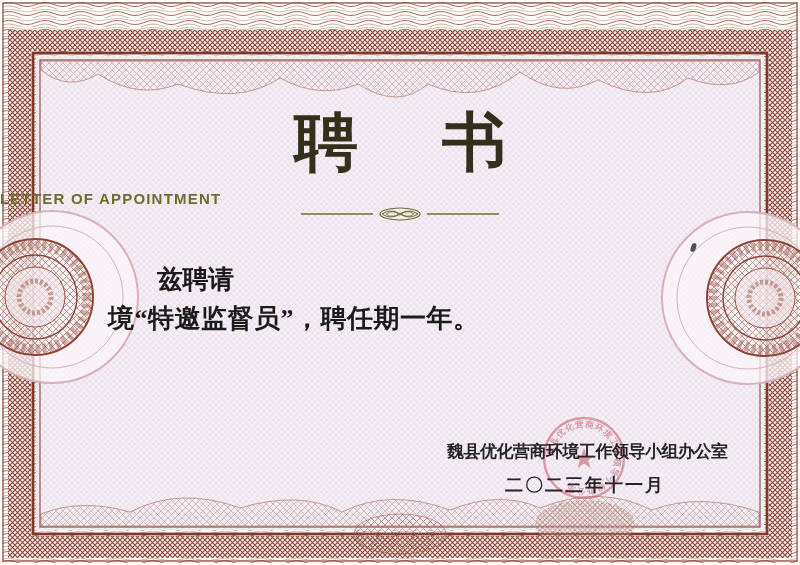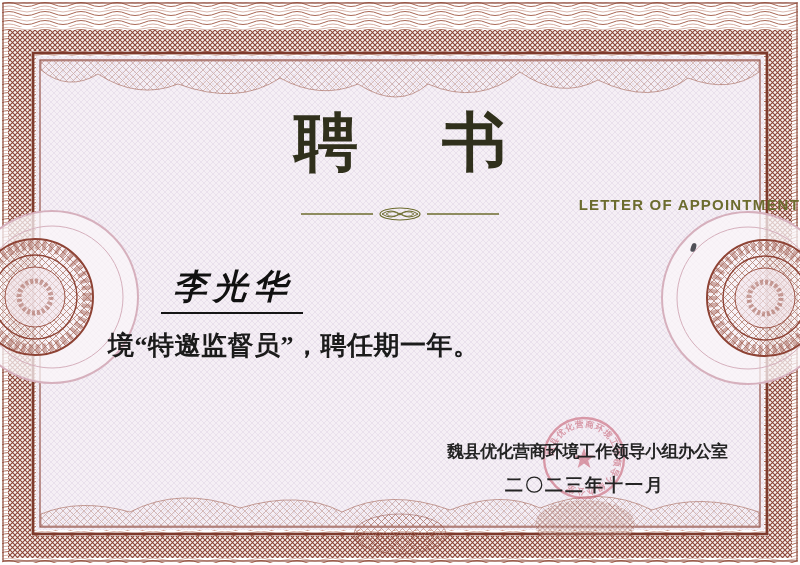--- a/index.html
+++ b/index.html
@@ -9,33 +9,33 @@
     font-family:"Liberation Serif","DejaVu Serif",serif;
   }
   .bg-svg{position:absolute;left:0;top:0;}
   .title-row{
     position:absolute;left:0;top:108px;width:800px;
     display:flex;justify-content:center;column-gap:84px;
     font-size:64px;font-weight:bold;color:#30301c;
     letter-spacing:0;line-height:1.1;
   }
   .subtitle{
-    position:absolute;left:0;top:196px;width:800px;
-    text-align:right;
+    position:absolute;left:0;top:190px;width:800px;
+    text-align:left;
     font-family:"Liberation Sans","DejaVu Sans",sans-serif;
     font-size:15px;font-weight:bold;letter-spacing:1.2px;color:#6c6c2e;
     white-space:nowrap;
   }
   .ornament{position:absolute;left:301px;top:206px;}
   .body-text{
     position:absolute;left:108px;top:262px;width:620px;
     color:#1b1b1b;font-weight:bold;font-size:26px;letter-spacing:-0.5px;
   }
   .body-line1{display:flex;align-items:baseline;padding-left:49px;}
-  .body-line2{margin-top:16px;letter-spacing:0.5px;}
+  .body-line2{margin-top:4px;letter-spacing:0.5px;}
   .appointee-name{
     display:inline-block;
     font-size:34px;font-style:italic;font-weight:bold;color:#111;
     letter-spacing:6px;
     padding:0 10px 2px 12px;margin:0 10px 0 4px;
     border-bottom:2.5px solid #151515;
     transform:translateY(2px);
   }
   .issuer{
     position:absolute;left:447px;top:440px;
@@ -142,21 +142,21 @@
   <svg class="ornament" width="198" height="16" viewBox="0 0 198 16" aria-hidden="true">
     <line x1="0" y1="8" x2="72" y2="8" stroke="#6c6c2e" stroke-width="1.6"></line>
     <line x1="126" y1="8" x2="198" y2="8" stroke="#6c6c2e" stroke-width="1.6"></line>
     <ellipse cx="99" cy="8" rx="20" ry="6" fill="none" stroke="#6c6c2e" stroke-width="1.2"></ellipse>
     <path d="M81,8 Q90,2 99,8 T117,8 M81,8 Q90,14 99,8 T117,8" fill="none" stroke="#6c6c2e" stroke-width="1"></path>
     <path d="M85,8 Q92,3 99,9 M99,7 Q106,13 113,8 M85,8 Q92,13 99,7 M99,9 Q106,3 113,8" fill="none" stroke="#6c6c2e" stroke-width="0.8"></path>
   </svg>
 
   <div class="body-text">
     <div class="body-line1">
-      <span class="appointee-name">李光华</span>
+      <span>兹聘请</span>
     </div>
     <div class="body-line2">境“特邀监督员”，聘任期一年。</div>
   </div>
 
   <div class="issuer">魏县优化营商环境工作领导小组办公室</div>
   <div class="cert-date">二〇二三年十一月</div>
 
   <div class="ink-speck"></div>
 
 </div>

